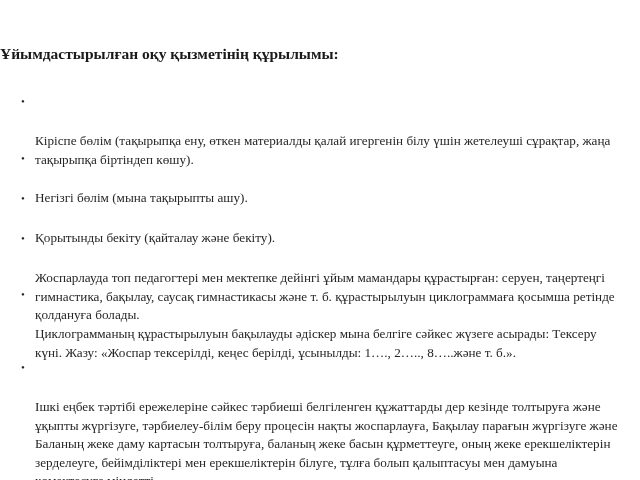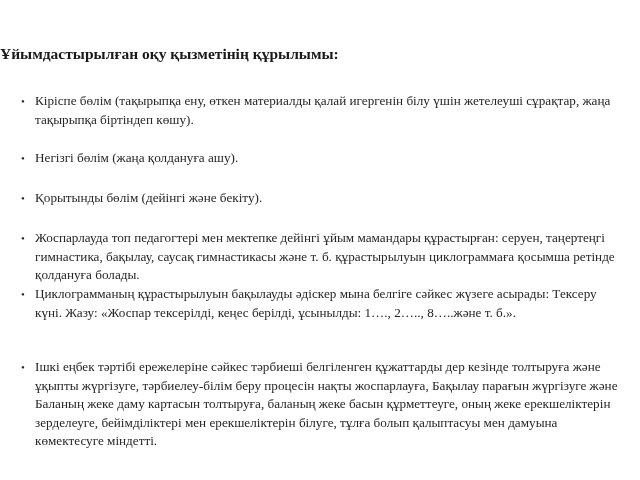--- a/index.html
+++ b/index.html
@@ -53,20 +53,21 @@
     }
     .bullet {
       width: 14px;
       flex: 0 0 14px;
       font-size: 11px;
       line-height: 18.5px;
       color: #262626;
     }
     .text {
       flex: 1;
+      margin-top: 40px;
     }
     .i0 { top: 92px; }
     .i1 { top: 149px; }
     .i2 { top: 189px; }
     .i3 { top: 229px; }
     .i4 { top: 285px; }
     .i5 { top: 358px; }
   </style>
 </head>
 <body>
@@ -74,25 +75,25 @@
 <div class="slide">
   <h1 class="title">Ұйымдастырылған оқу қызметінің құрылымы:</h1>
 
   <ul class="list">
     <li class="item i0">
       <span class="bullet">•</span>
       <span class="text">Кіріспе бөлім (тақырыпқа ену, өткен материалды қалай игергенін білу  үшін жетелеуші сұрақтар, жаңа тақырыпқа біртіндеп көшу).</span>
     </li>
     <li class="item i1">
       <span class="bullet">•</span>
-      <span class="text">Негізгі бөлім (жаңа қолдануға ашу).</span>
+      <span class="text">Негізгі бөлім (мына тақырыпты ашу).</span>
     </li>
     <li class="item i2">
       <span class="bullet">•</span>
-      <span class="text">Қорытынды бөлім (дейінгі және бекіту).</span>
+      <span class="text">Қорытынды бекіту (қайталау және бекіту).</span>
     </li>
     <li class="item i3">
       <span class="bullet">•</span>
       <span class="text">Жоспарлауда топ педагогтері мен мектепке дейінгі ұйым мамандары құрастырған: серуен, таңертеңгі гимнастика, бақылау, саусақ гимнастикасы және т. б. құрастырылуын циклограммаға қосымша ретінде қолдануға болады.</span>
     </li>
     <li class="item i4">
       <span class="bullet">•</span>
       <span class="text">Циклограмманың құрастырылуын бақылауды әдіскер мына белгіге сәйкес жүзеге асырады: Тексеру күні. Жазу: «Жоспар тексерілді, кеңес берілді, ұсынылды: 1…., 2….., 8…..және т. б.».</span>
     </li>
     <li class="item i5">

